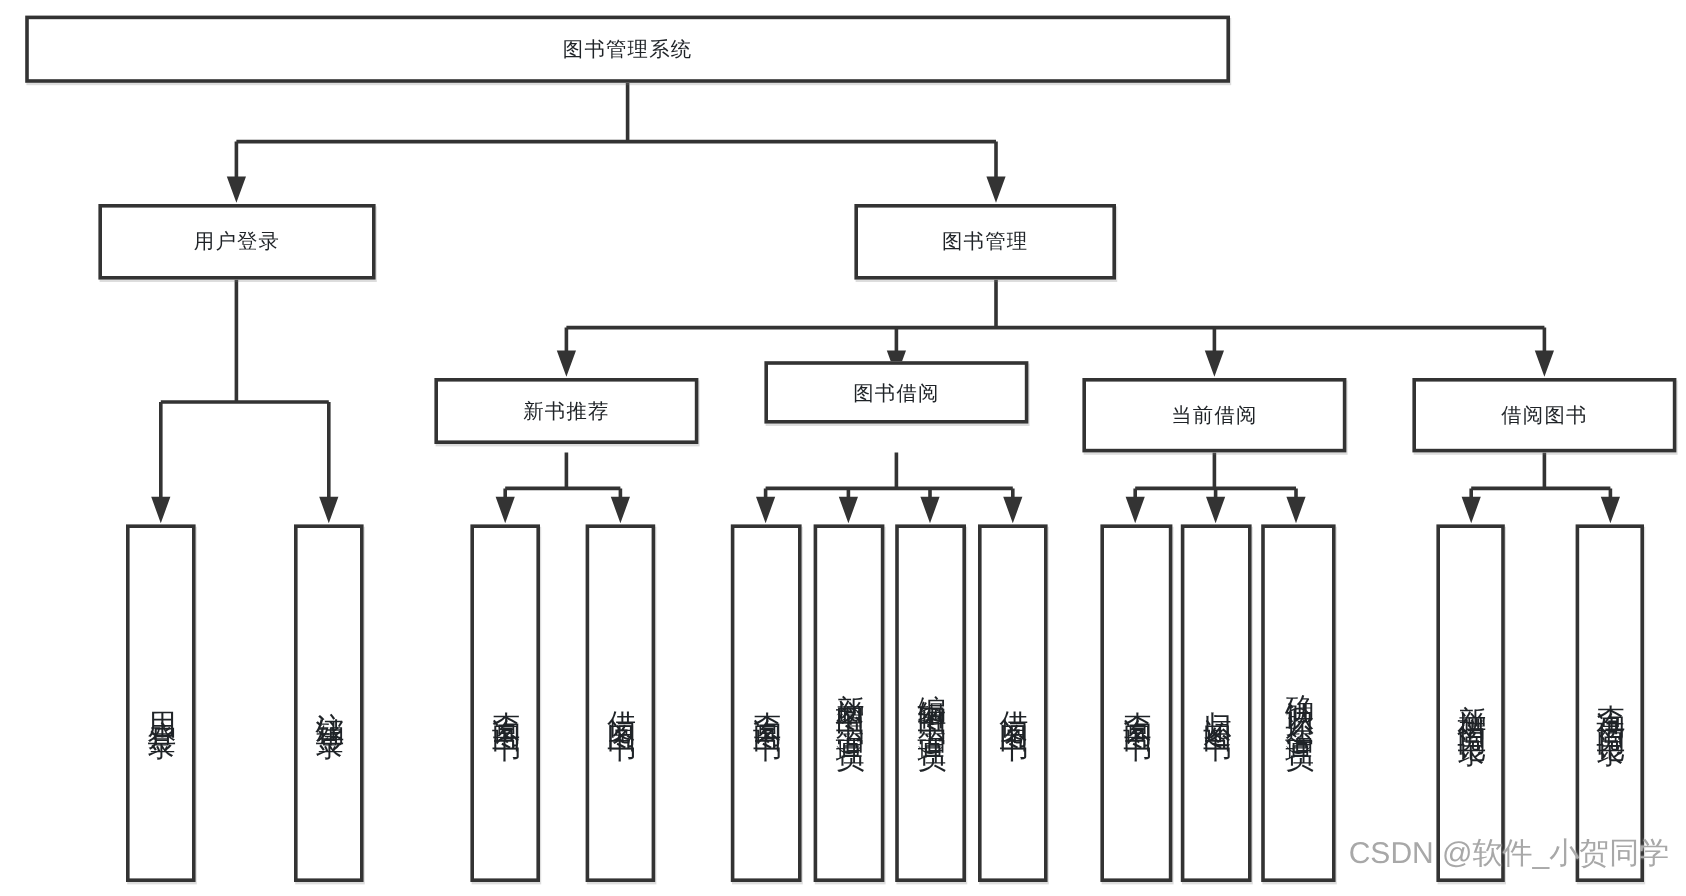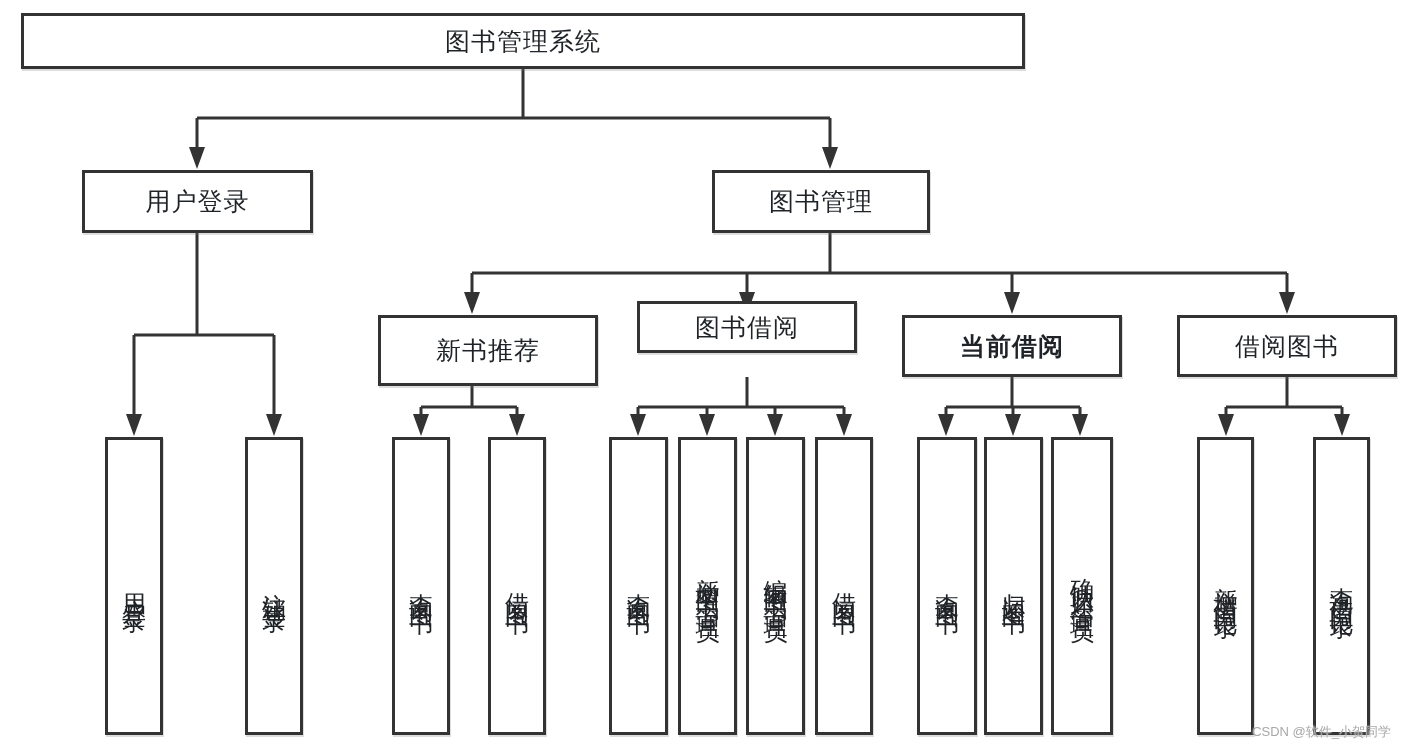--- a/index.html
+++ b/index.html
@@ -20,35 +20,35 @@
   svg.connectors{position:absolute;left:0;top:0;width:1405px;height:747px;}
   .node{
     position:absolute;
     border:3px solid var(--line);
     background:#fff;
     display:flex;align-items:center;justify-content:center;
     color:var(--text);
     box-shadow:1px 2px 0 rgba(120,120,120,.25);
   }
   .hnode{
-    font-size:25px;
+    font-size:17px;
     letter-spacing:1px;
     white-space:nowrap;
   }
   .vnode .v-label{
     writing-mode:vertical-rl;
     text-orientation:mixed;
     font-size:24px;
     letter-spacing:6px;
     line-height:1;
   }
   .watermark{
     position:absolute;
-    right:14px;bottom:6px;
-    font-size:13px;
+    right:14px;bottom:20px;
+    font-size:25px;
     color:var(--wm);
     text-shadow:0 0 2px #fff;
     white-space:nowrap;
   }
 </style>
 </head>
 <body>
 
 <div class="canvas">
 
@@ -74,23 +74,23 @@
 
     <path d="M1287 377 V407 M1226 407 H1342 M1226 407 V415 M1342 407 V415" stroke="#333" stroke-width="3" fill="none"></path>
     <path d="M1218 414 L1234 414 L1226 436 Z M1334 414 L1350 414 L1342 436 Z" fill="#333"></path>
   </svg>
 
   <div class="node hnode" style="left:21px;top:13px;width:1004px;height:56px;">图书管理系统</div>
 
   <div class="node hnode" style="left:82px;top:170px;width:231px;height:63px;">用户登录</div>
   <div class="node hnode" style="left:712px;top:170px;width:218px;height:63px;">图书管理</div>
 
-  <div class="node hnode" style="left:362px;top:315px;width:220px;height:71px;margin-left:16px;">新书推荐</div>
+  <div class="node hnode" style="left:362px;top:315px;width:220px;height:55px;">新书推荐</div>
   <div class="node hnode" style="left:637px;top:301px;width:220px;height:52px;">图书借阅</div>
-  <div class="node hnode" style="left:902px;top:315px;width:220px;height:62px;font-weight:bold;">当前借阅</div>
+  <div class="node hnode" style="left:902px;top:315px;width:220px;height:62px;">当前借阅</div>
   <div class="node hnode" style="left:1177px;top:315px;width:220px;height:62px;">借阅图书</div>
 
   <div class="node vnode" style="left:105px;top:437px;width:58px;height:298px;">
     <span class="v-label">用户登录</span>
   </div>
   <div class="node vnode" style="left:245px;top:437px;width:58px;height:298px;">
     <span class="v-label">注销登录</span>
   </div>
 
   <div class="node vnode" style="left:392px;top:437px;width:58px;height:298px;">

